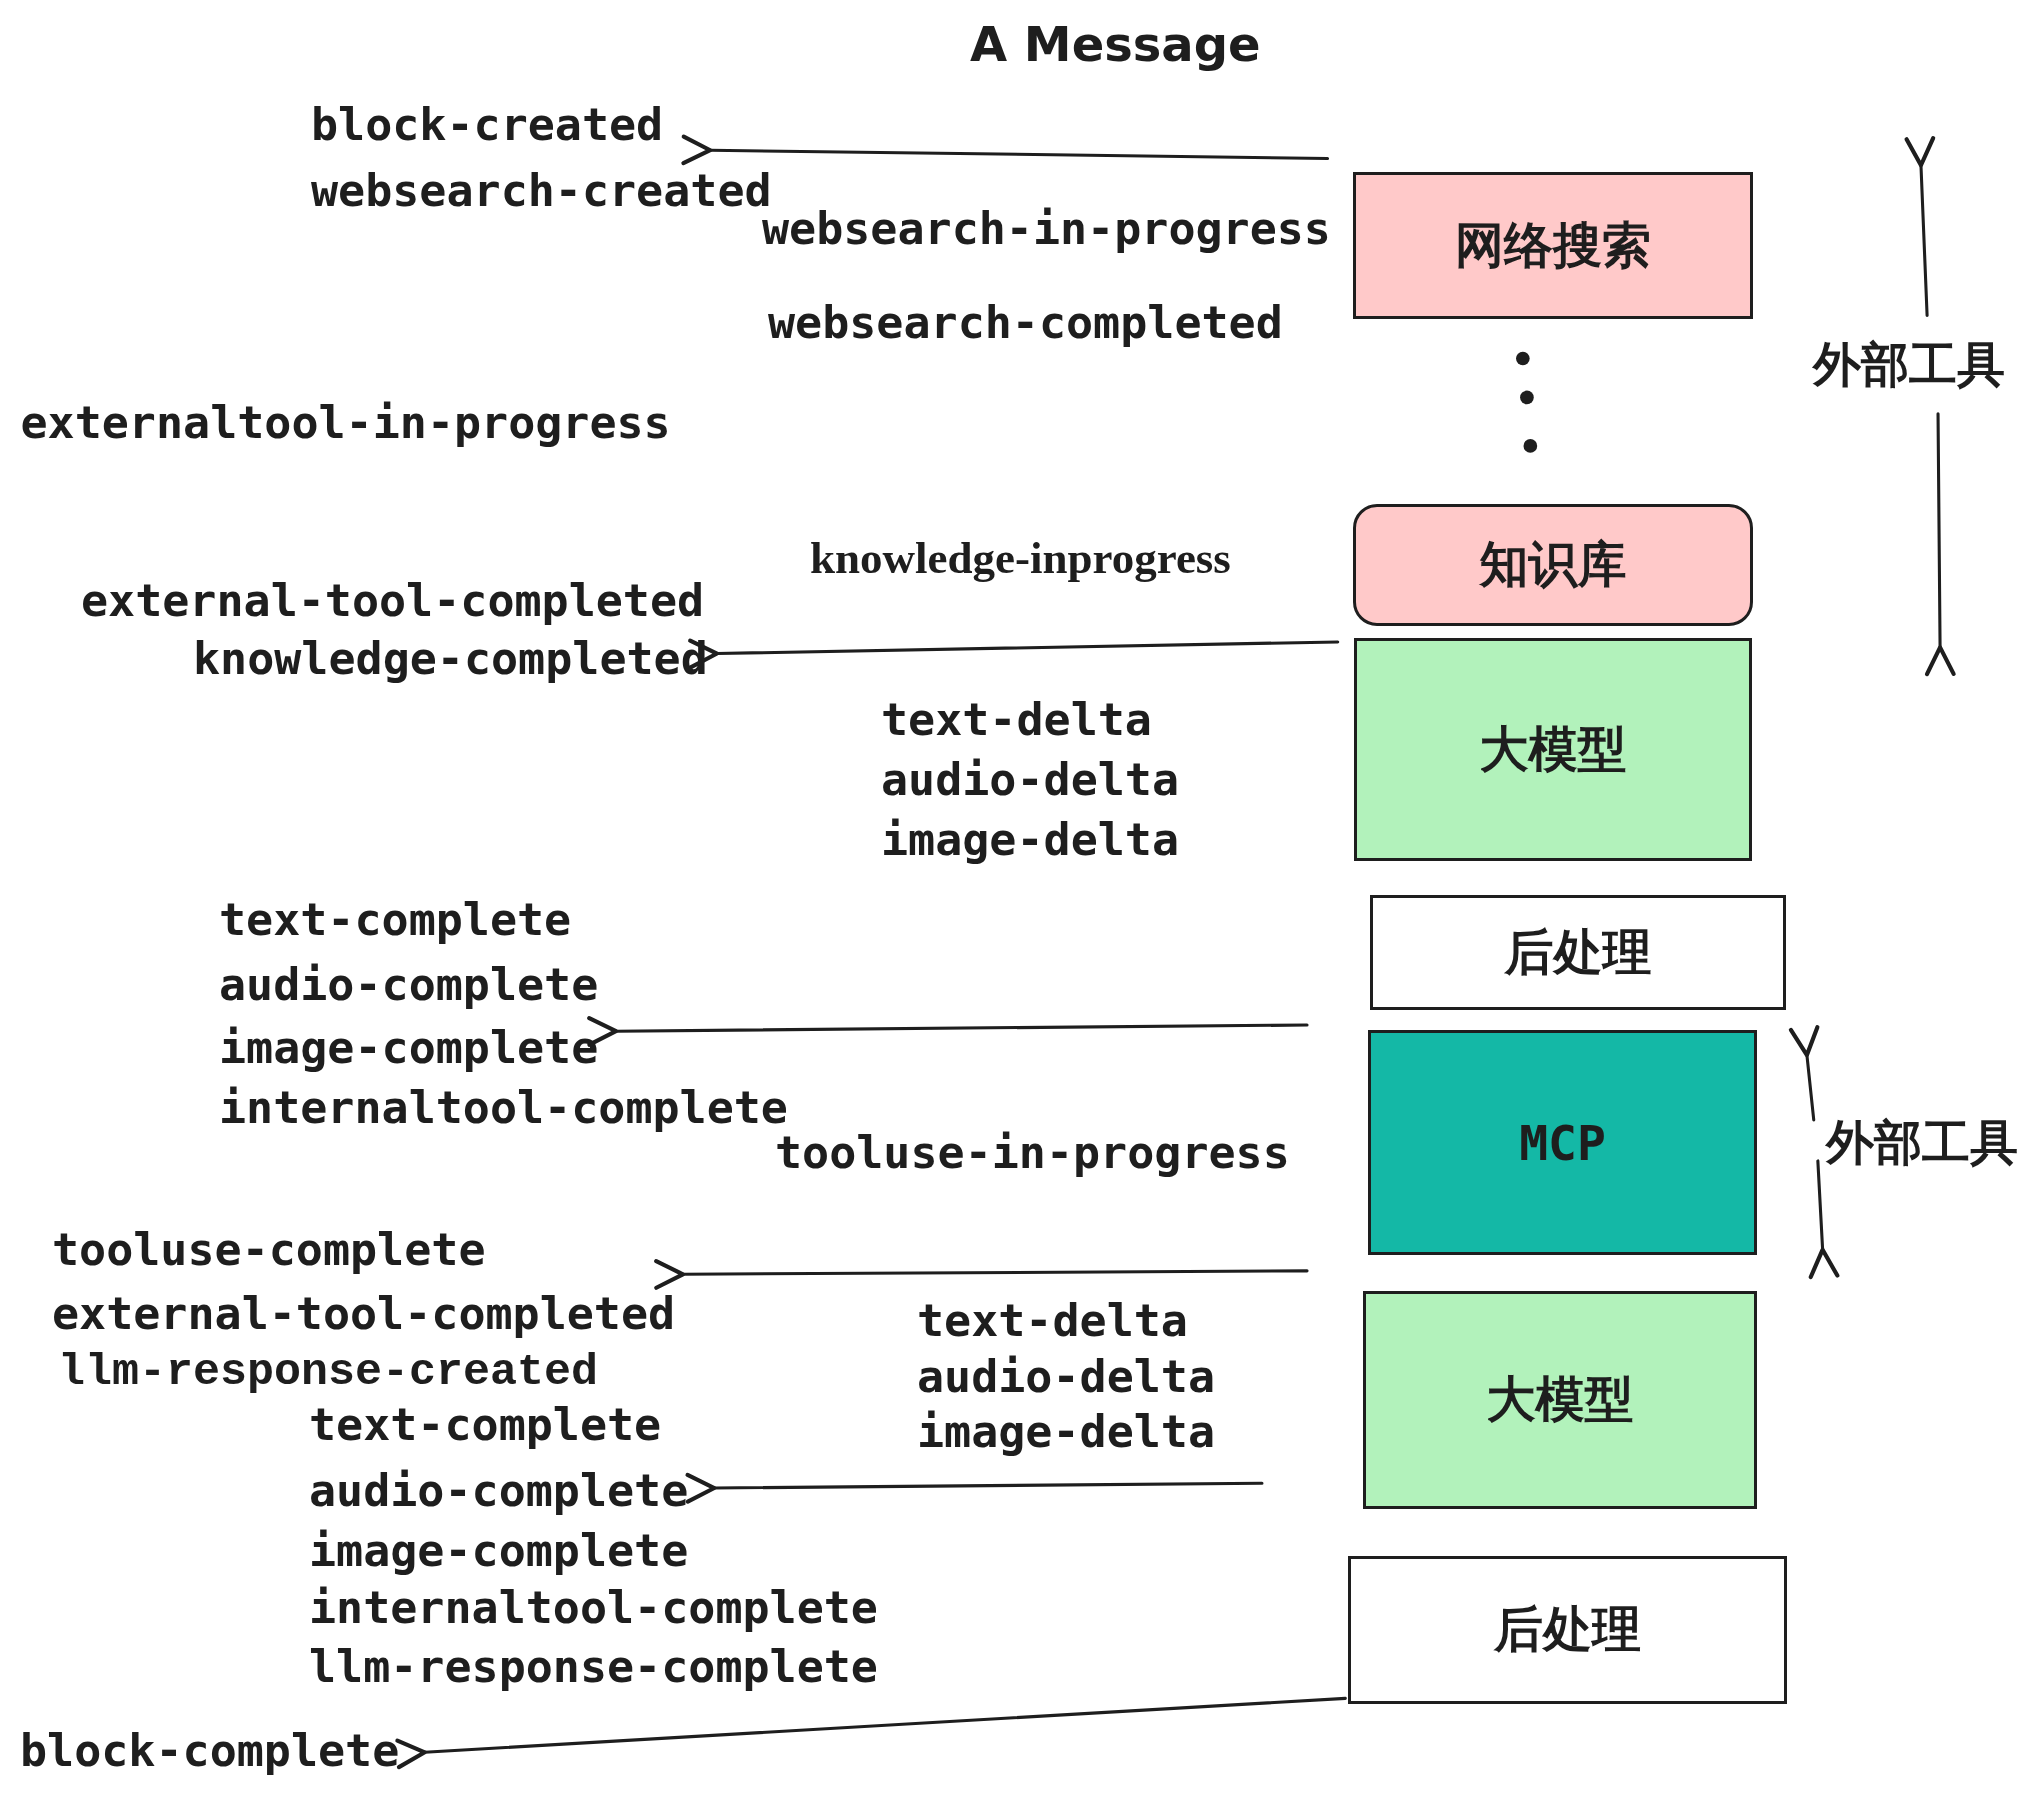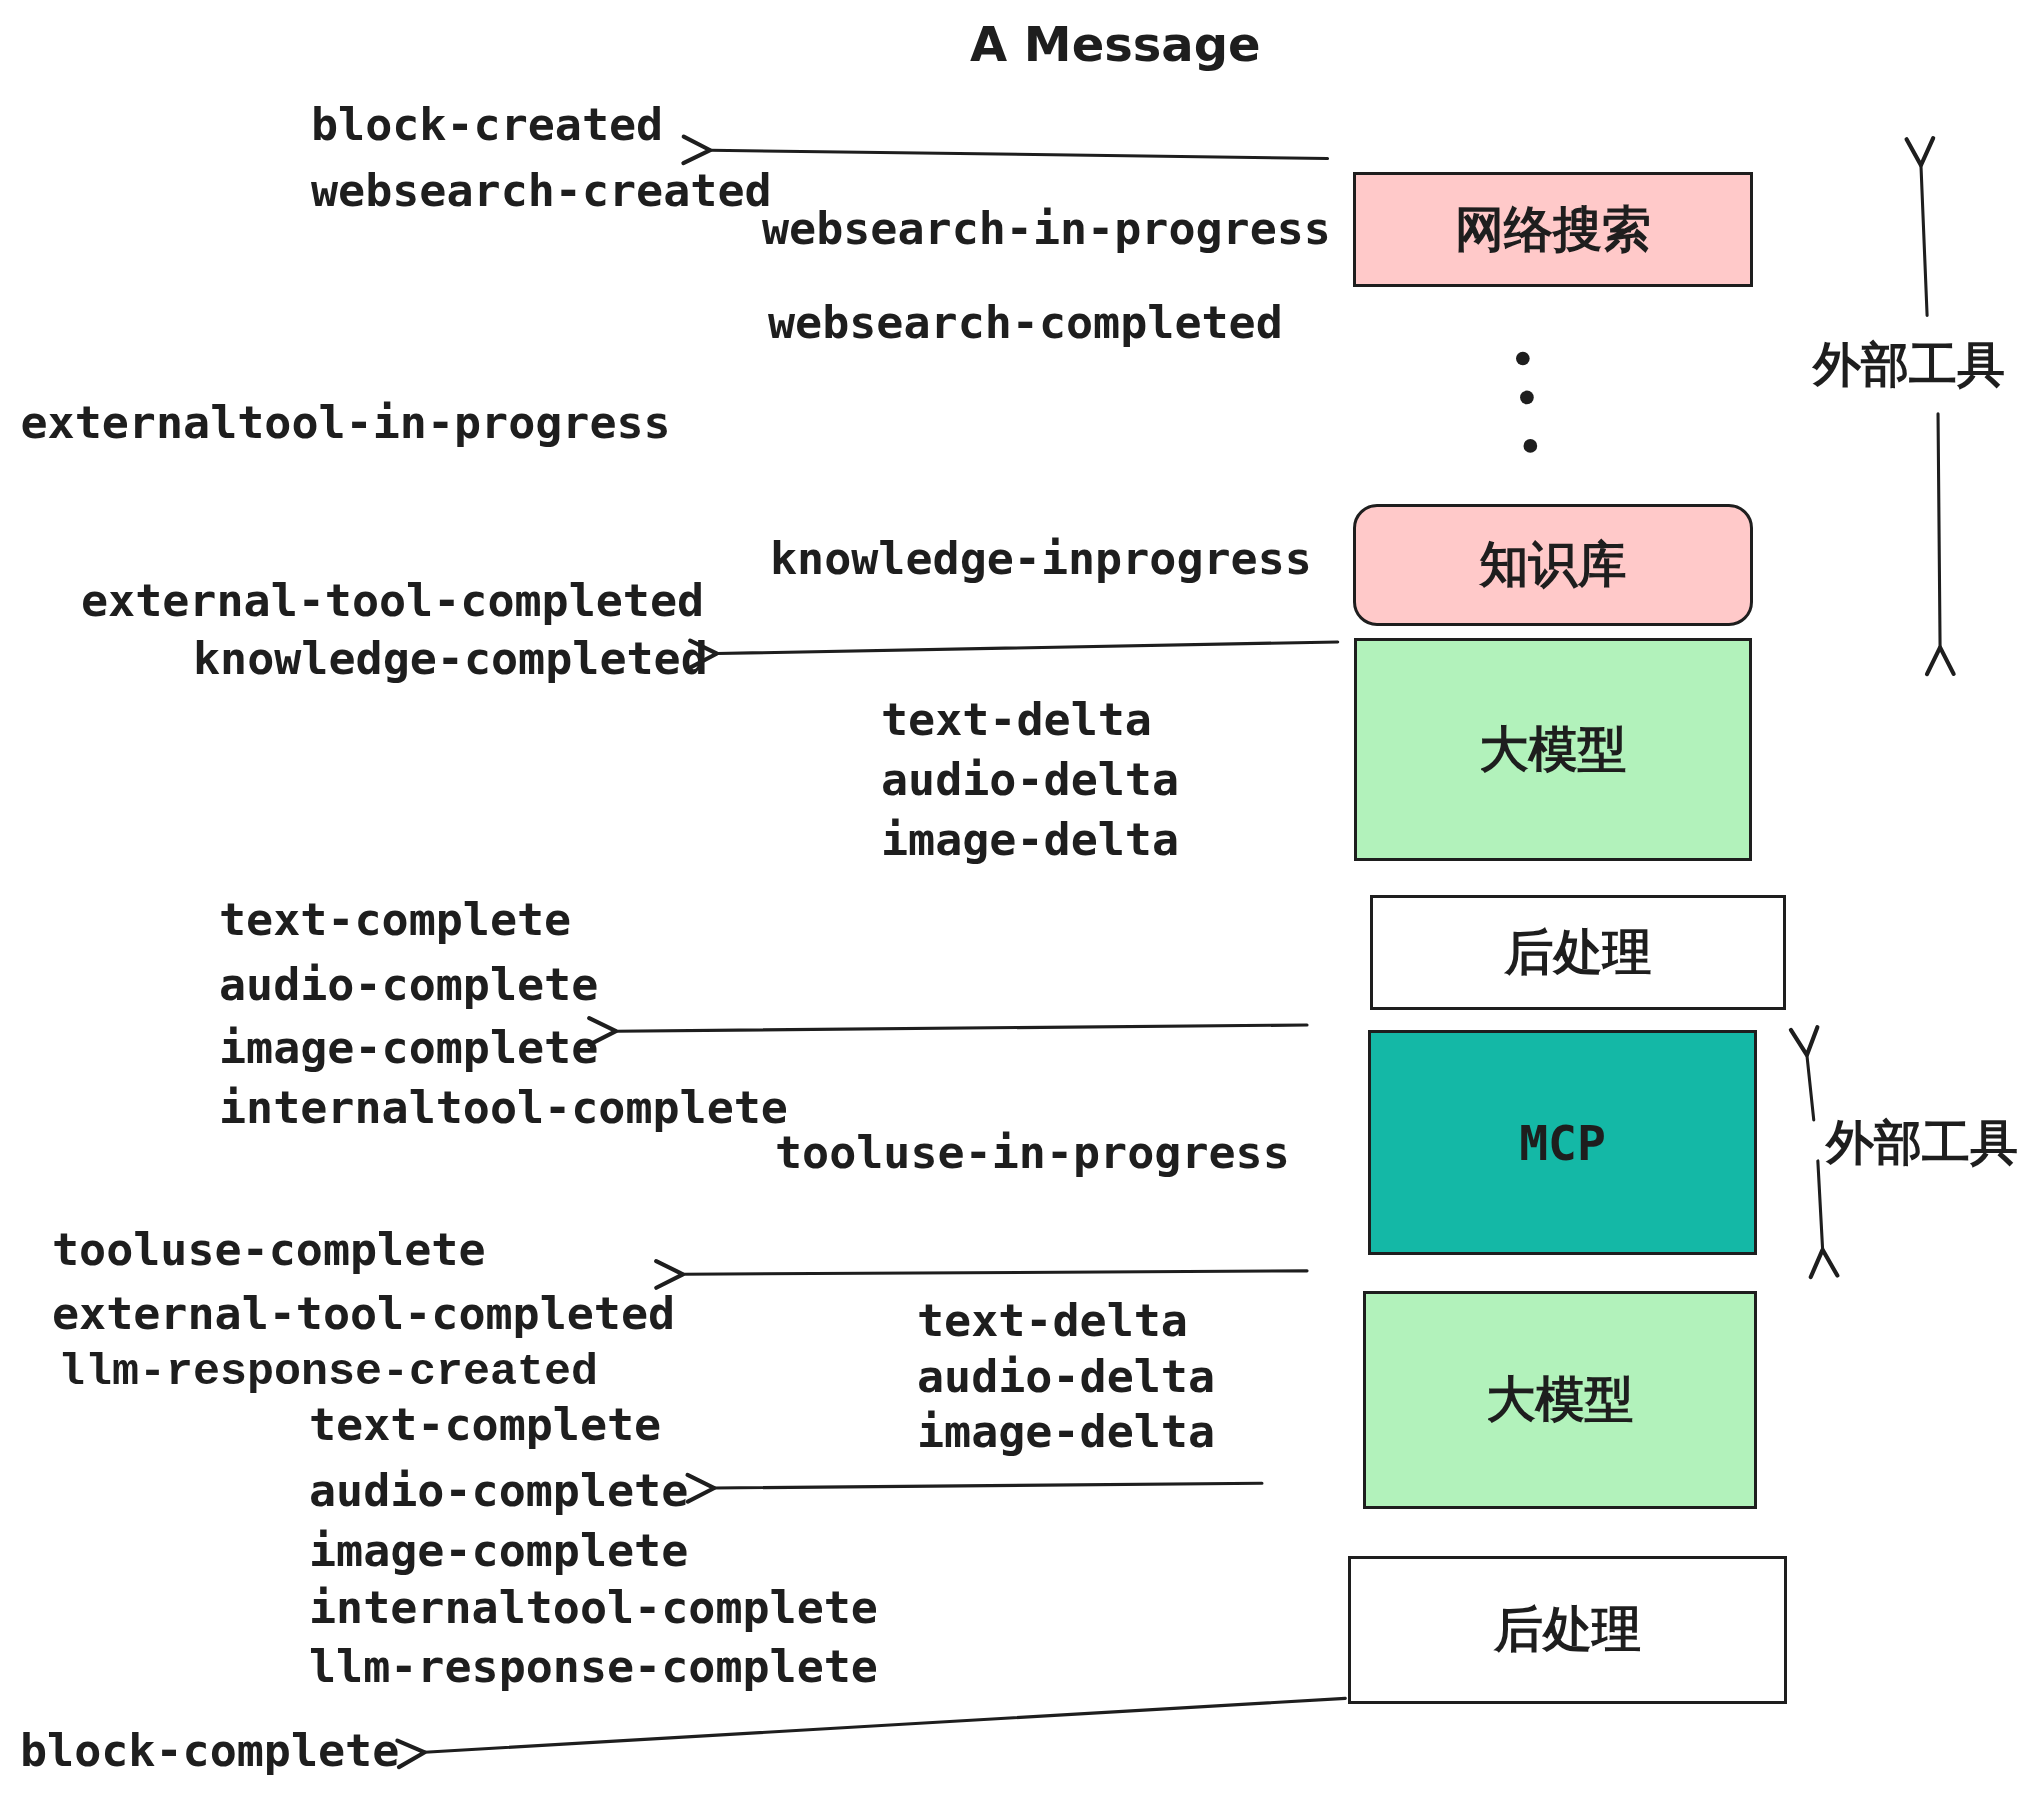--- a/index.html
+++ b/index.html
@@ -63,21 +63,21 @@
   <g id="ellipsis-dots">
       <circle cx="2230" cy="525" r="10" fill="#1e1e1e"></circle>
       <circle cx="2236" cy="582" r="10" fill="#1e1e1e"></circle>
       <circle cx="2241" cy="653" r="10" fill="#1e1e1e"></circle>
     </g>
 </svg>
 
 <div id="title">A Message</div>
 
 <div id="boxes">
-    <div class="box" style="left: 1353px; top: 172px; width: 400px; height: 115px; background: rgb(255, 201, 201);">
+    <div class="box" style="left: 1353px; top: 172px; width: 400px; height: 147px; background: rgb(255, 201, 201);">
       <span class="box-label">网络搜索</span>
     </div>
     <div class="box" style="left: 1353px; top: 504px; width: 400px; height: 122px; background: rgb(255, 201, 201); border-radius: 24px;">
       <span class="box-label">知识库</span>
     </div>
     <div class="box" style="left: 1354px; top: 638px; width: 398px; height: 223px; background: rgb(178, 242, 187);">
       <span class="box-label">大模型</span>
     </div>
     <div class="box" style="left: 1370px; top: 895px; width: 416px; height: 115px; background: rgb(255, 255, 255);">
       <span class="box-label">后处理</span>
@@ -91,21 +91,21 @@
     <div class="box" style="left: 1348px; top: 1556px; width: 439px; height: 148px; background: rgb(255, 255, 255);">
       <span class="box-label">后处理</span>
     </div>
   </div>
 <div id="events">
     <div class="event" style="left: 311px; top: 100px;">block-created</div>
     <div class="event" style="left: 311px; top: 166px; text-align: center;">websearch-created</div>
     <div class="event" style="left: 762px; top: 204px;">websearch-in-progress</div>
     <div class="event" style="left: 768px; top: 298px;">websearch-completed</div>
     <div class="event" style="left: 20.5px; top: 398px;">externaltool-in-progress</div>
-    <div class="event" style="left: 770px; top: 534px;">knowledge-inprogress</div>
+    <div class="event" style="left: 810px; top: 534px; font-family: Liberation Serif, serif;">knowledge-inprogress</div>
     <div class="event" style="left: 81px; top: 576px;">external-tool-completed</div>
     <div class="event" style="left: 193px; top: 634px;">knowledge-completed</div>
     <div class="event" style="left: 881px; top: 695px;">text-delta</div>
     <div class="event" style="left: 881px; top: 755px;">audio-delta</div>
     <div class="event" style="left: 881px; top: 815px;">image-delta</div>
     <div class="event" style="left: 219px; top: 895px;">text-complete</div>
     <div class="event" style="left: 219px; top: 960px;">audio-complete</div>
     <div class="event" style="left: 219px; top: 1023px;">image-complete</div>
     <div class="event" style="left: 219px; top: 1083px;">internaltool-complete</div>
     <div class="event" style="left: 775px; top: 1128px;">tooluse-in-progress</div>

